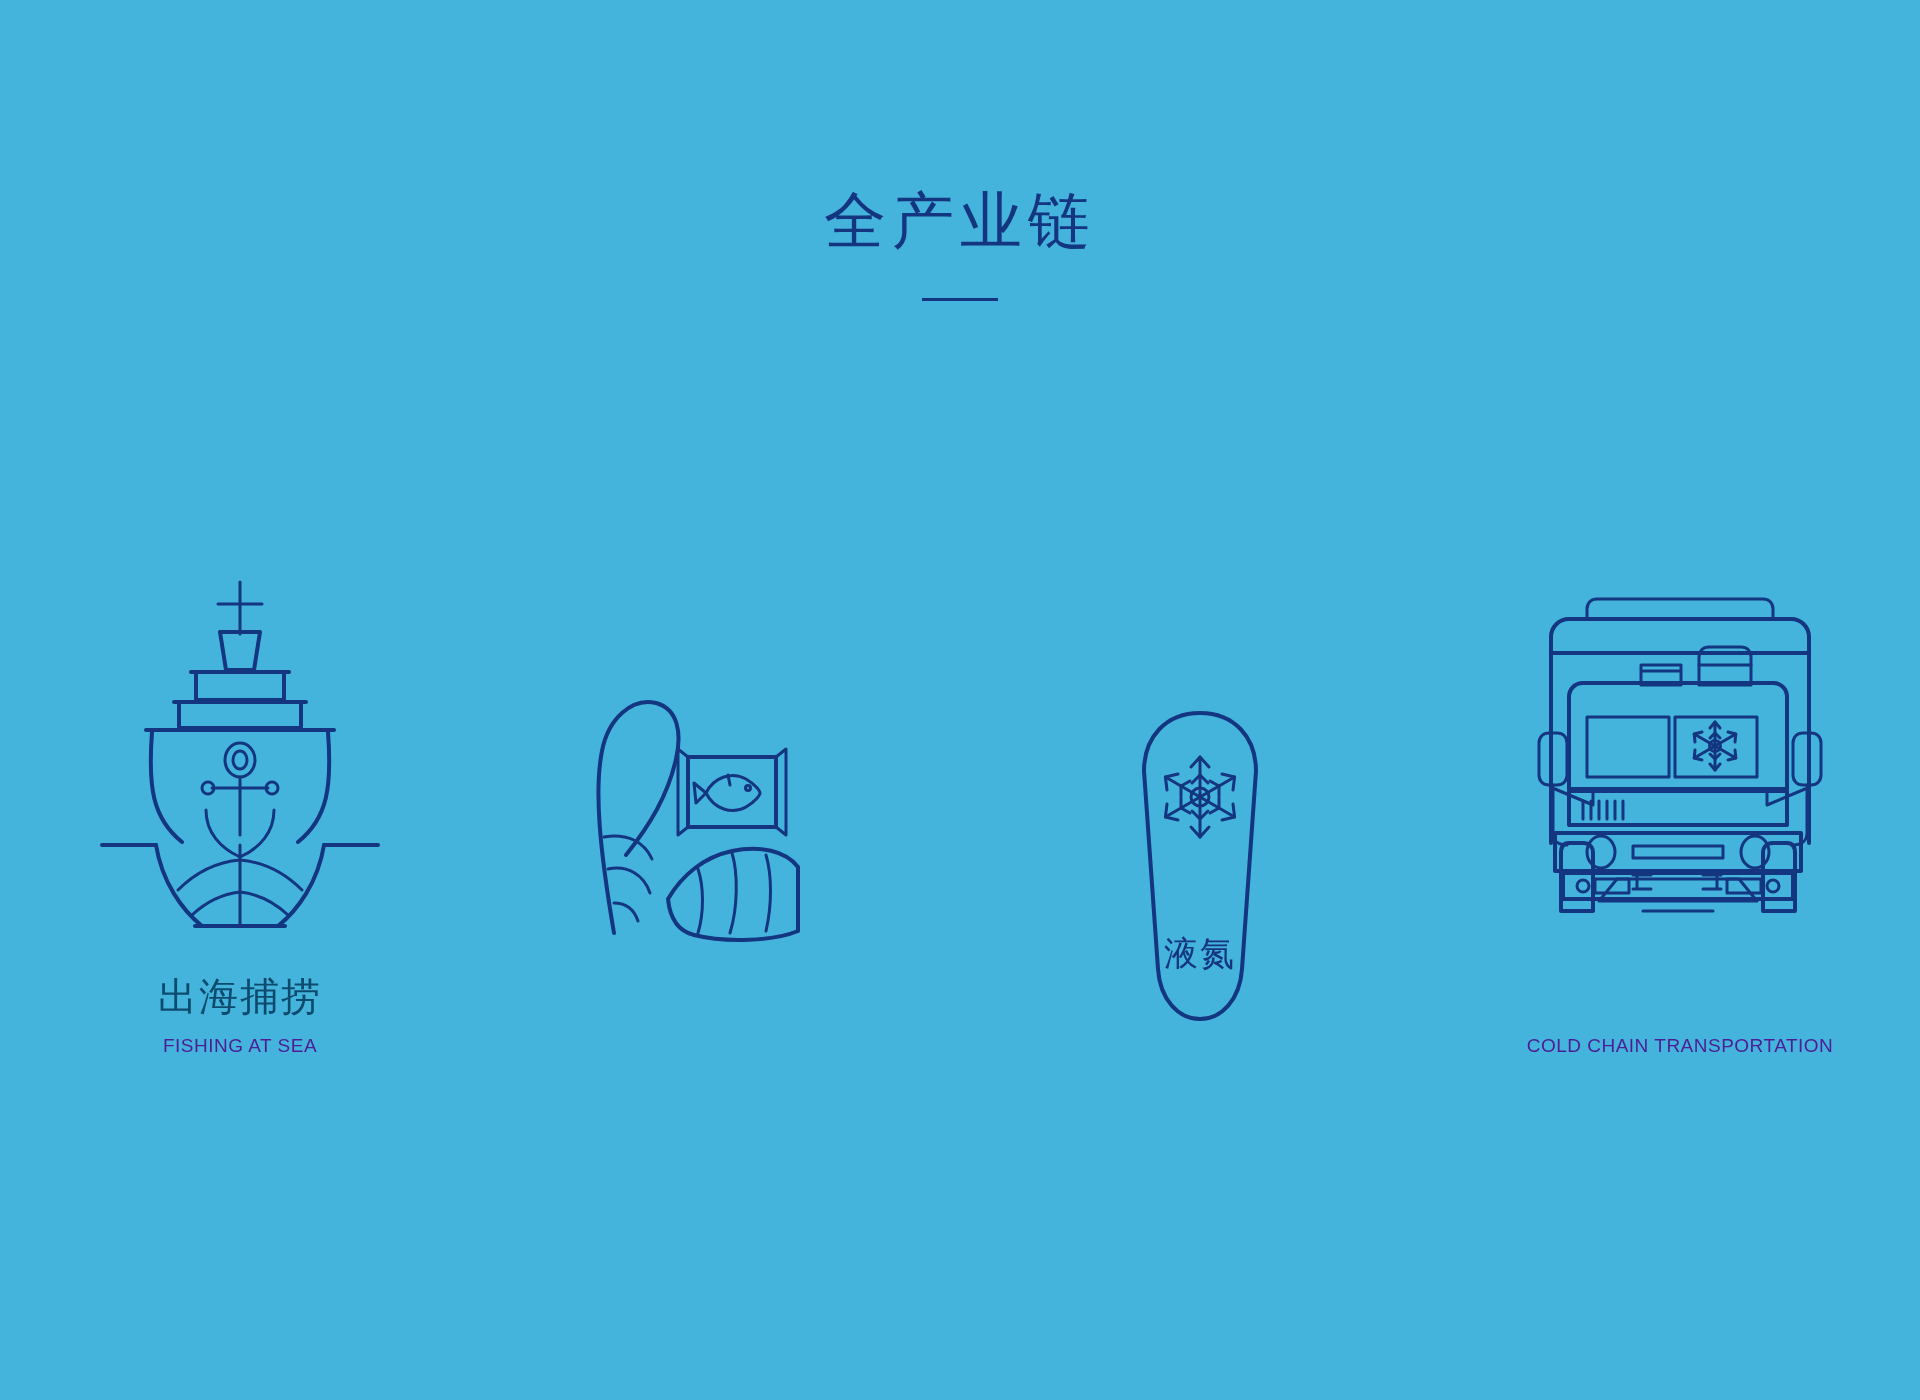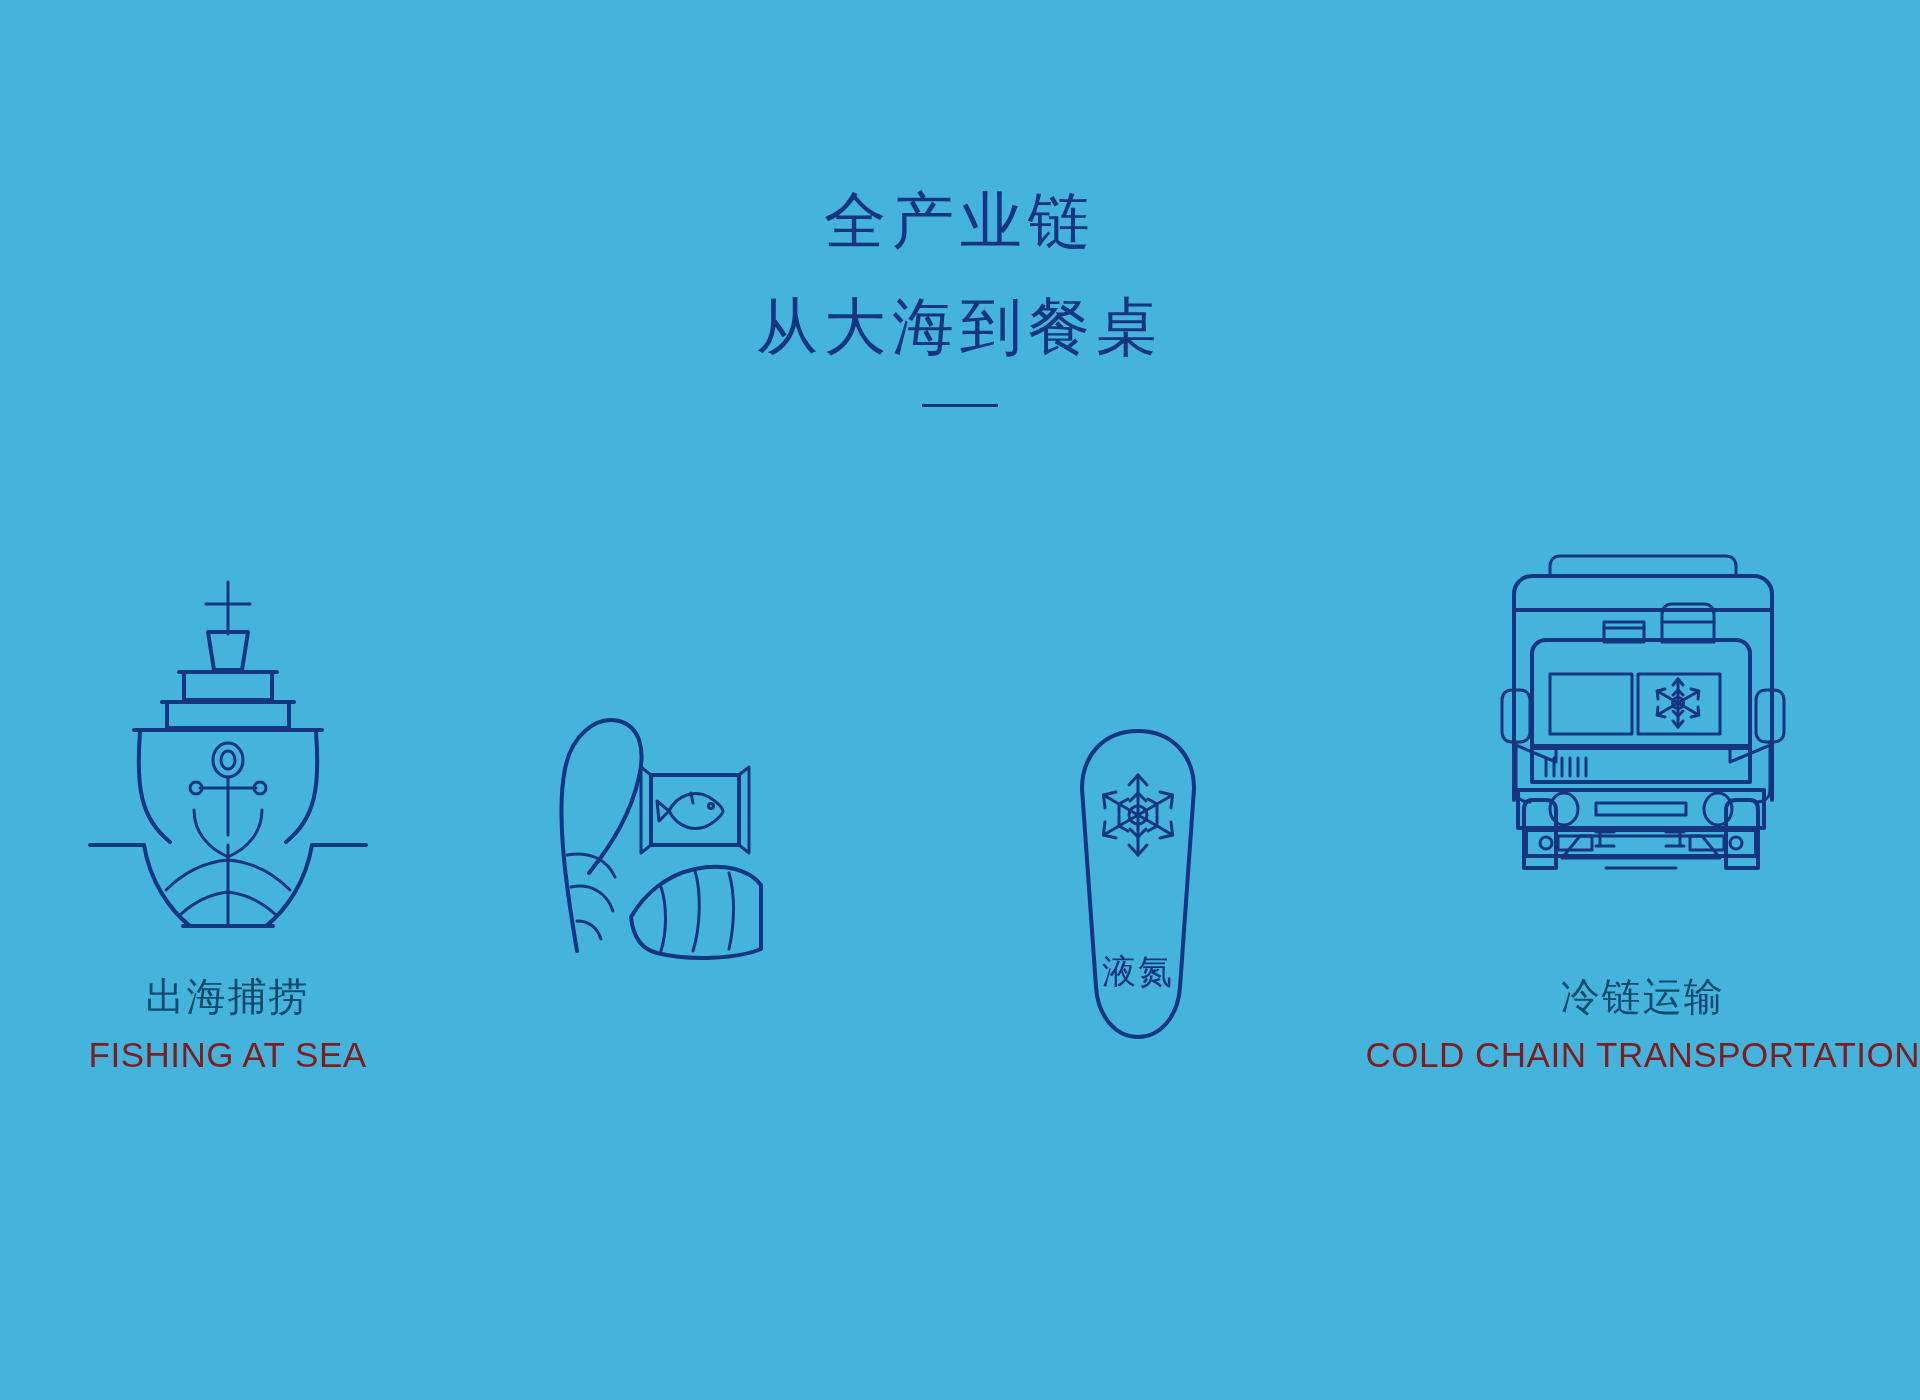--- a/index.html
+++ b/index.html
@@ -73,22 +73,22 @@
     text-align:center;
   }
   .label-cn{
     color:#0c4a6e;
     font-size:39px;
     letter-spacing:2px;
     line-height:1.1;
     white-space:nowrap;
   }
   .label-en{
-    color:#7f1d1d;
-    font-size:35px;
+    color:#4c1d95;
+    font-size:19px;
     letter-spacing:0.5px;
     margin-top:16px;
     white-space:nowrap;
   }
 
   svg{ display:block; overflow:visible; }
   .stroke{
     fill:none;
     stroke:#14357f;
     stroke-width:4;
@@ -109,21 +109,20 @@
     letter-spacing:2px;
   }
 </style>
 </head>
 <body>
 
 <div class="page">
 
   <div class="header">
     <div class="title-line title-1">全产业链</div>
-    <div class="title-line title-2">从大海到餐桌</div>
     <div class="divider"></div>
   </div>
 
   <div class="columns">
 
     <div class="col">
       <div class="icon-wrap">
         <svg width="300" height="300" viewBox="0 0 300 300">
 
           <path class="stroke-thin" d="M150 22 L150 74"></path>
@@ -289,19 +288,18 @@
           <path class="stroke" d="M252 250 C258 250 260 254 260 260 L260 318 L228 318 L228 260 C228 254 232 250 238 250 Z"></path>
           <path class="stroke-thin" d="M58 306 L62 306 M228 306 L224 306"></path>
 
           <path class="stroke-thin" d="M64 308 L82 286 L204 286 L222 308 Z"></path>
           <path class="stroke-thin" d="M102 282 L102 296 M98 282 L116 282 M98 296 L116 296"></path>
           <path class="stroke-thin" d="M182 282 L182 296 M168 282 L186 282 M168 296 L186 296"></path>
           <path class="stroke-thin" d="M108 318 L178 318"></path>
         </svg>
       </div>
       <div class="labels">
-        <div class="label-cn">冷链运输</div>
         <div class="label-en">COLD CHAIN TRANSPORTATION</div>
       </div>
     </div>
 
   </div>
 </div>
 
 </body></html>

